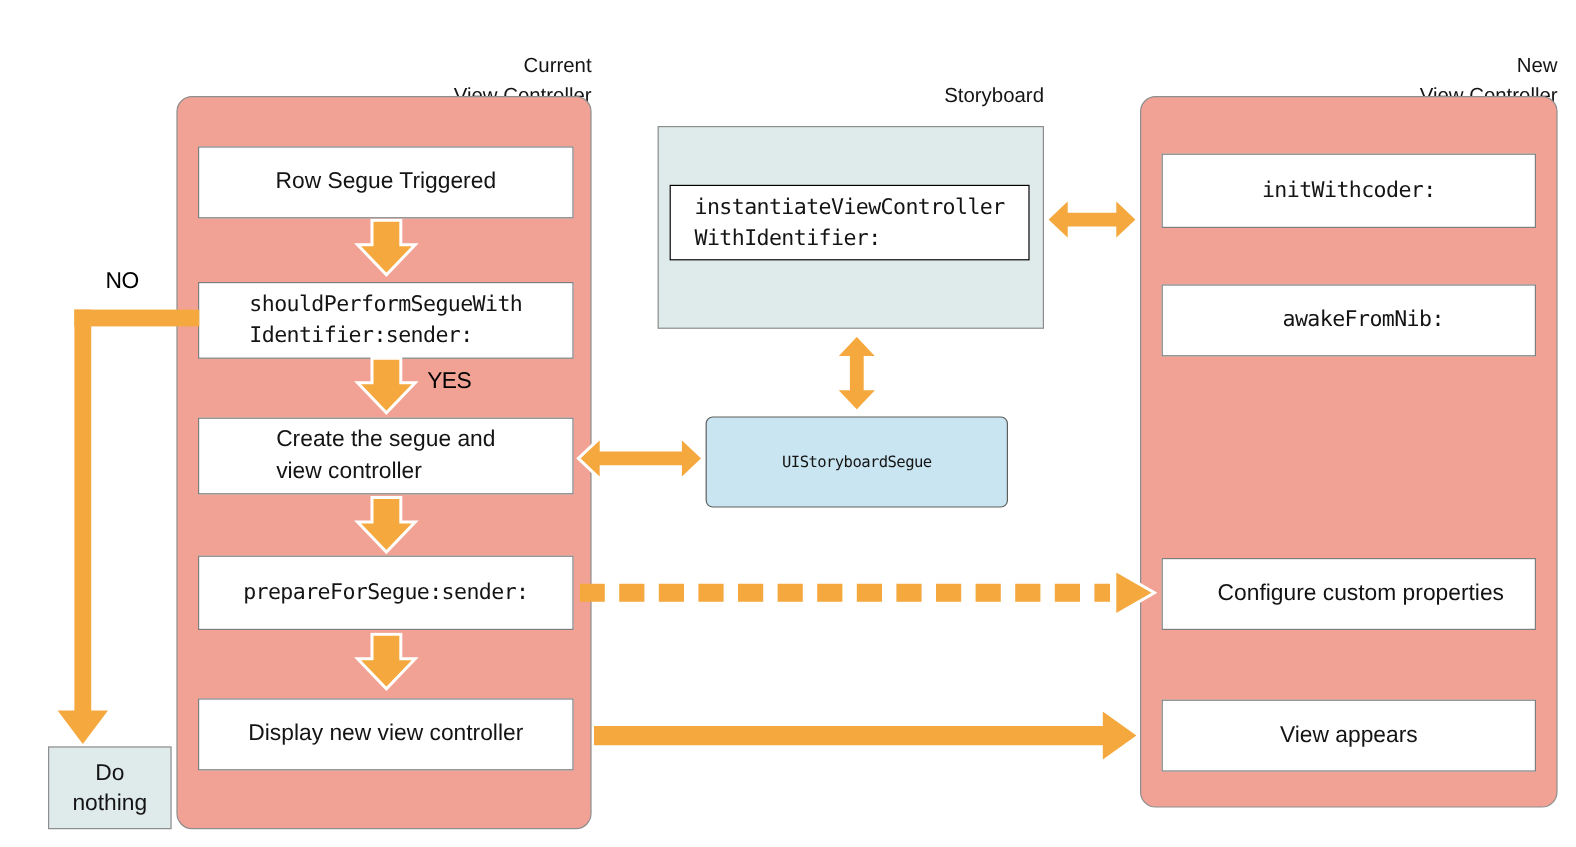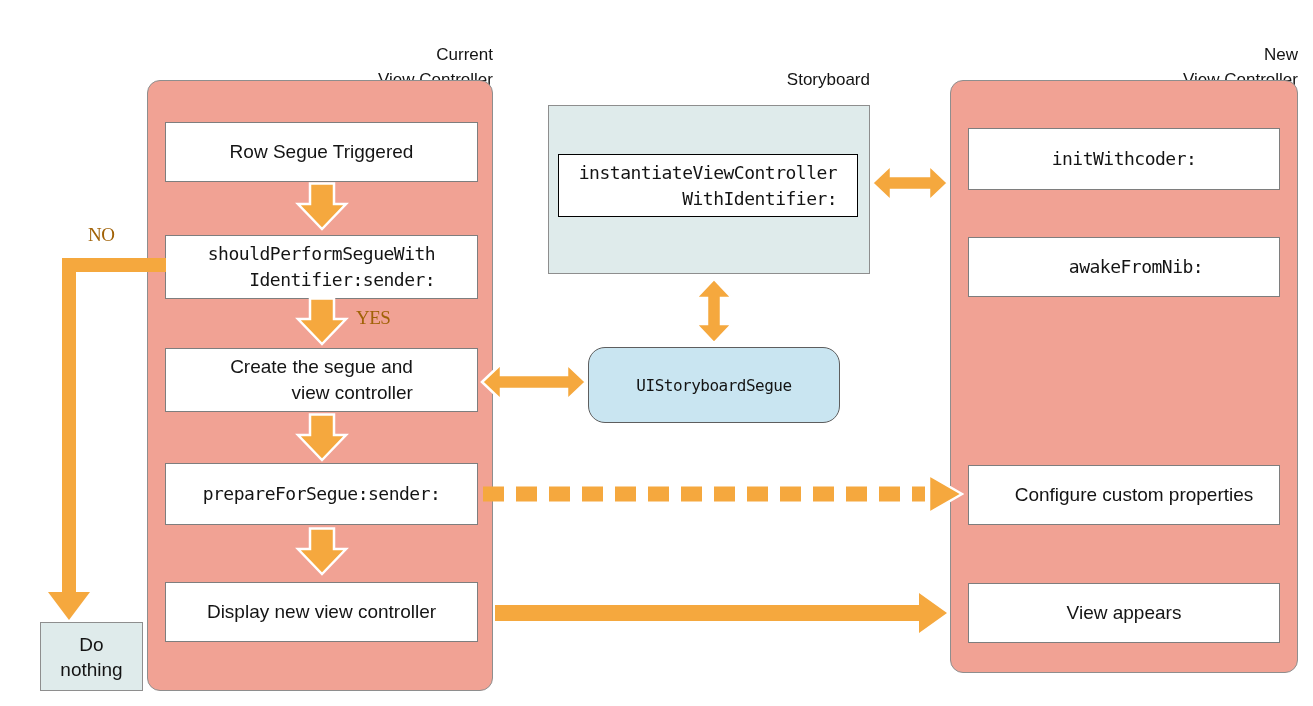--- a/index.html
+++ b/index.html
@@ -24,43 +24,43 @@
     position:absolute;background:var(--salmon);
     border:1.5px solid var(--panel-border);border-radius:13px;box-sizing:border-box;
   }
   .sb-panel{
     position:absolute;background:var(--storyboard-fill);
     border:1.5px solid var(--panel-border);box-sizing:border-box;
   }
   .box{
     position:absolute;background:#fff;border:1.5px solid var(--box-border);
     box-sizing:border-box;display:flex;align-items:center;justify-content:center;
-    text-align:right;white-space:pre-line;font-size:19px;line-height:26px;
+    text-align:left;white-space:pre-line;font-size:19px;line-height:26px;
   }
   .mono{font-family:"DejaVu Sans Mono",monospace;font-size:18px;letter-spacing:-0.5px;}
   .sans{font-family:"Liberation Sans",sans-serif;}
   .inst-box{border-color:#000;}
   .segue-box{
     position:absolute;background:var(--segue-fill);border:1.5px solid #5E5E5E;
-    border-radius:17px;box-sizing:border-box;display:flex;align-items:center;
-    justify-content:center;font-family:"DejaVu Sans Mono",monospace;font-size:16px;
+    border-radius:6px;box-sizing:border-box;display:flex;align-items:center;
+    justify-content:center;font-family:"DejaVu Sans Mono",monospace;font-size:13px;
     letter-spacing:-0.5px;
   }
   .donothing{
     position:absolute;background:var(--storyboard-fill);border:1.5px solid var(--panel-border);
     box-sizing:border-box;display:flex;align-items:center;justify-content:center;
     text-align:center;white-space:pre-line;font-size:19px;line-height:25px;margin-left:28px;
   }
   .arrow{position:absolute;}
   .arrow polygon{fill:var(--orange);}
   .outlined polygon{stroke:#fff;stroke-width:2.5;stroke-linejoin:miter;}
   .dash-line{stroke:var(--orange);}
   .flag{
-    position:absolute;font-family:Liberation Serif, serif;font-size:19px;
-    color:#a16207;letter-spacing:-0.5px;
+    position:absolute;font-family:Liberation Sans, sans-serif;font-size:19px;
+    color:#000000;letter-spacing:-0.5px;
   }
   .no-hbar{position:absolute;left:62px;top:258px;width:104px;height:14px;background:var(--orange);}
   .no-vbar{position:absolute;left:62px;top:258px;width:14px;height:335px;background:var(--orange);}
   .no-head{
     position:absolute;left:48px;top:592px;width:0;height:0;
     border-left:21px solid transparent;border-right:21px solid transparent;
     border-top:28px solid var(--orange);
   }
 </style>
 </head>

